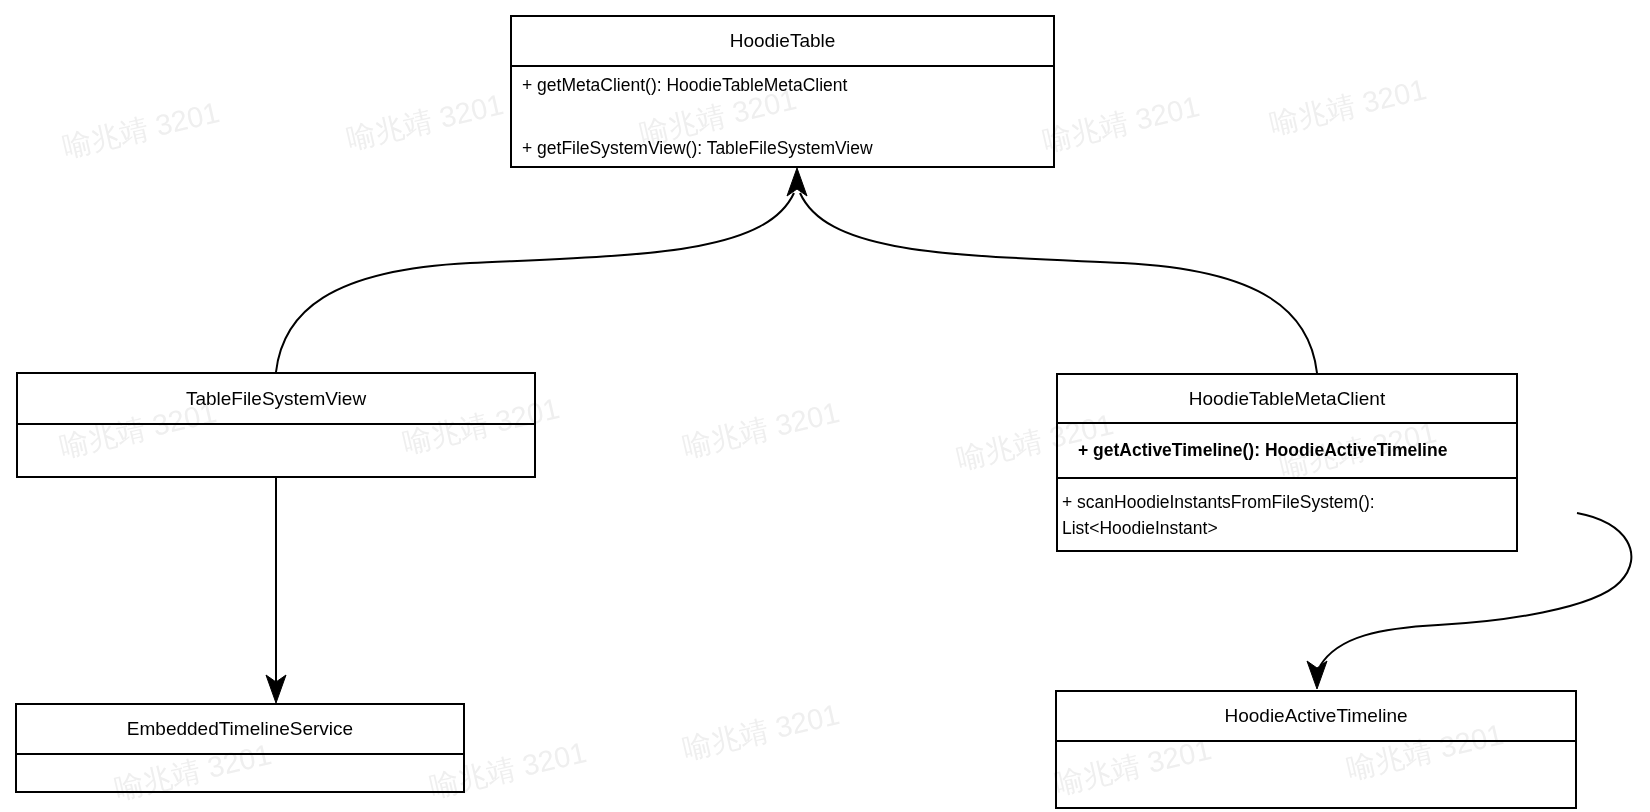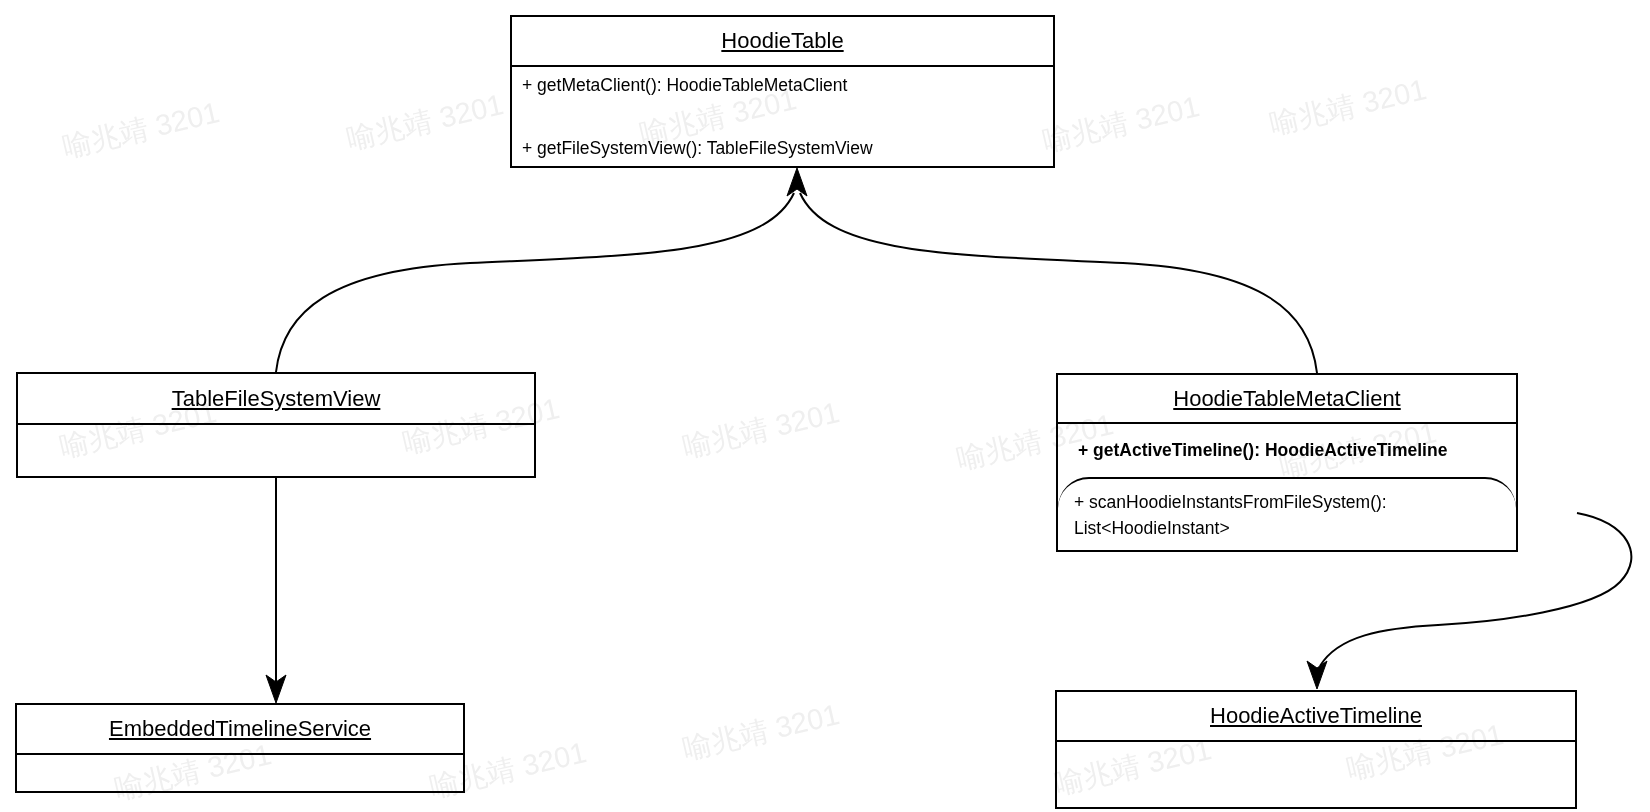--- a/index.html
+++ b/index.html
@@ -20,44 +20,42 @@
     pointer-events:none;
   }
   .class-box{
     position:absolute;
     border:2px solid #000;
     background:transparent;
     box-sizing:border-box;
   }
   .class-title{
     display:flex;align-items:center;justify-content:center;
-    font-size:22px;
+    font-size:19px;
     box-sizing:border-box;
-    text-decoration:underline;
   }
   .compartment{
     border-top:2px solid #000;
     box-sizing:border-box;
     font-size:17.5px;
     gap:28px;
   }
   .methods-2{
     display:flex;flex-direction:column;justify-content:space-around;
     padding:0 10px;
   }
   .method-line{line-height:24px;white-space:nowrap;}
   .method-center{
     display:flex;align-items:center;
     padding:0 20px;
   }
   .method-wrap{
     display:flex;flex-direction:column;justify-content:center;
-    padding:0 16px;
+    padding:0 4px;
     line-height:26px;
-    border-radius:31px;
   }
   .bold{font-weight:bold;}
   svg.connectors{
     position:absolute;left:0;top:0;
     pointer-events:none;
   }
   svg.connectors path{fill:none;stroke:#000;stroke-width:2;}
   svg.connectors path.head{fill:#000;stroke:#000;stroke-width:1;}
 </style>
 </head>

